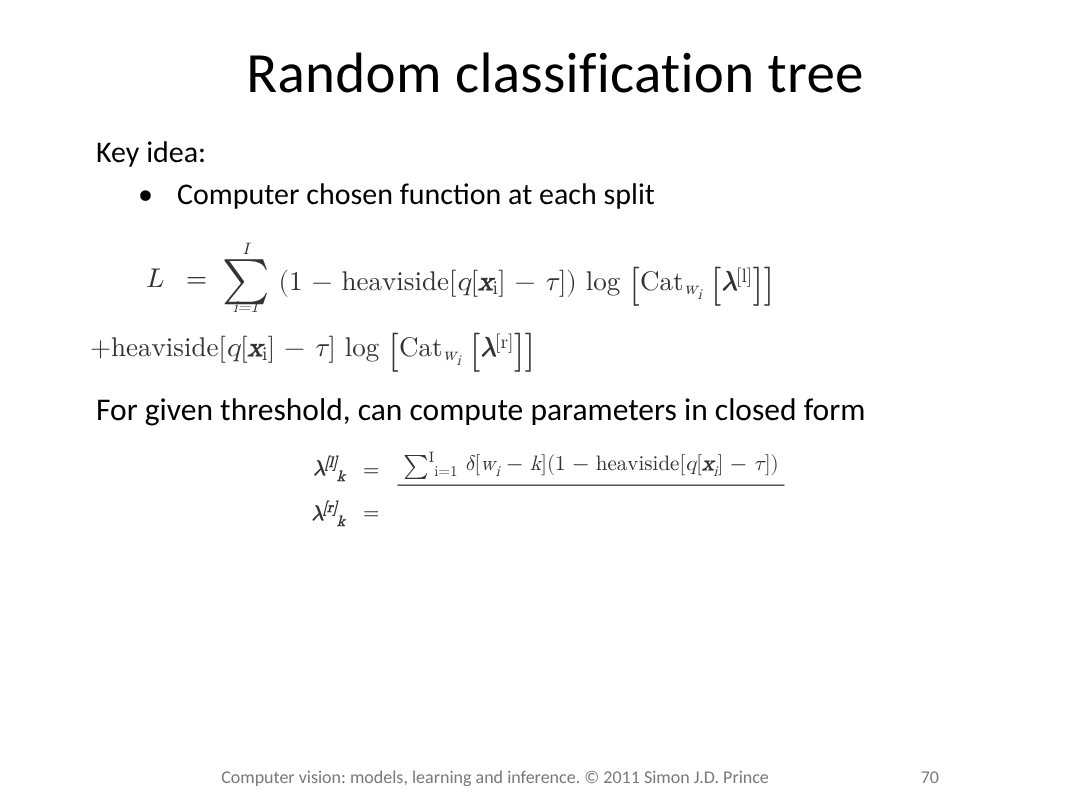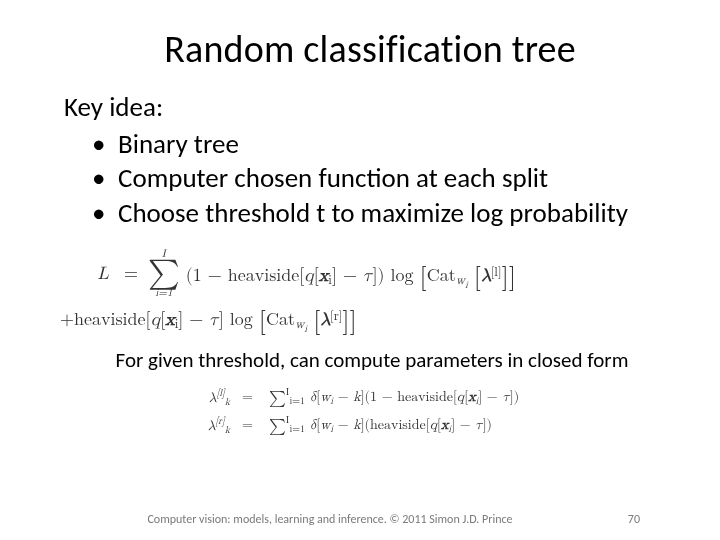--- a/index.html
+++ b/index.html
@@ -1,64 +1,62 @@
 <!DOCTYPE html>
 <html><head>
 <meta charset="utf-8">
 <style>
   * { margin: 0; padding: 0; box-sizing: border-box; }
   html, body { width: 720px; height: 540px; background: #fff; font-family: Calibri, "Segoe UI", Arial, sans-serif; color: #000; }
   .slide { position: relative; width: 720px; height: 540px; padding: 18px 40px 0 60px; }
   .title { font-size: 38px; font-weight: 400; text-align: center; margin: 8px 0 18px 0; letter-spacing: 0.2px; }
-  .keyidea { font-size: 27px; line-height: 1.28; margin-left: 4px; }
+  .keyidea { font-size: 20px; line-height: 1.28; margin-left: 4px; }
   .bullets { list-style: none; margin-top: 2px; }
   .bullets li { position: relative; padding-left: 54px; }
   .bullets li::before { content: "•"; position: absolute; left: 28px; top: 0; }
   .eq-block { font-family: "Cambria Math", "Latin Modern Math", "STIX Two Math", Georgia, serif; color: #333; }
   .eq1 { font-size: 18px; margin: 18px 0 8px 28px; display: flex; align-items: flex-start; }
   .eq-var { font-style: italic; display: inline-block; width: 30px; text-align: center; padding-top: 14px; }
   .eq-eq { display: inline-block; padding: 14px 10px 0 6px; }
   .sum { display: inline-flex; flex-direction: column; align-items: center; margin-right: 6px; line-height: 1; }
   .sum .top { font-size: 11px; font-style: italic; }
   .sum .sigma { font-size: 30px; line-height: 28px; }
   .sum .bot { font-size: 11px; font-style: italic; }
   .eq-body { padding-top: 14px; }
   .eq1b { font-size: 18px; margin: 6px 0 10px 0; text-align: left; padding-right: 42px; }
   .bracket { font-size: 26px; vertical-align: -4px; }
-  .para2 { font-size: 21px; margin: 10px 0 14px 4px; text-align: center; }
+  .para2 { font-size: 21px; margin: 10px 0 14px 4px; }
   .eq2-wrap { font-family: "Cambria Math", "Latin Modern Math", "STIX Two Math", Georgia, serif; font-size: 14px; color: #333; margin-left: 130px; }
   .eq2-row { display: flex; align-items: center; margin: 6px 0; }
-  .eq2-lhs { width: 40px; text-align: right; font-style: italic; }
+  .eq2-lhs { width: 40px; text-align: right; font-style: italic; font-weight: bold; }
   .eq2-eq { padding: 0 12px; }
-  .frac { display: inline-flex; flex-direction: row; align-items: center; line-height: 1.15; }
+  .frac { display: inline-flex; flex-direction: column; align-items: center; line-height: 1.15; }
   .frac .num, .frac .den { padding: 0 4px; white-space: nowrap; }
   .frac .bar { width: 100%; border-top: 1px solid #555; margin: 2px 0; }
   .ssum { font-size: 16px; vertical-align: -2px; }
   .ss { font-size: 10px; vertical-align: super; }
   .ssb { font-size: 10px; vertical-align: sub; }
   .footer { position: absolute; bottom: 14px; left: 0; width: 660px; font-size: 12px; color: #7a7a7a; }
   .footer-text { text-align: center; }
-  .pagenum { position: absolute; right: 20px; bottom: 0; }
+  .pagenum { position: absolute; right: 34px; bottom: 0; }
   .ital { font-style: italic; }
   .sub { font-size: 0.72em; vertical-align: -3px; }
   .sup { font-size: 0.72em; vertical-align: 5px; }
 </style>
 </head>
 <body>
 
 <div class="slide">
 
   <h1 class="title">Random classification tree</h1>
 
   <div class="keyidea">
     <div>Key idea:</div>
     <ul class="bullets">
-      <li>Binary tree</li>
       <li>Computer chosen function at each split</li>
-      <li>Choose threshold t to maximize log probability</li>
     </ul>
   </div>
 
   <div class="eq-block">
     <div class="eq1">
       <span class="eq-var">L</span>
       <span class="eq-eq">=</span>
       <span class="sum">
         <span class="top">I</span>
         <span class="sigma">∑</span>
@@ -89,21 +87,20 @@
         <span class="num"><span class="ssum">∑</span><span class="ss">I</span><span class="ssb">i=1</span> <span class="ital">δ</span>[<span class="ital">w</span><span class="ssb ital">i</span> − <span class="ital">k</span>](1 − heaviside[<span class="ital">q</span>[<b class="ital">x</b><span class="ssb ital">i</span>] − <span class="ital">τ</span>])</span>
         <span class="bar"></span>
       </span>
     </div>
     <div class="eq2-row">
       <span class="eq2-lhs">
         <span>λ</span><span class="ss">[r]</span><span class="ssb">k</span>
       </span>
       <span class="eq2-eq">=</span>
       <span class="frac">
-        <span class="num"><span class="ssum">∑</span><span class="ss">I</span><span class="ssb">i=1</span> <span class="ital">δ</span>[<span class="ital">w</span><span class="ssb ital">i</span> − <span class="ital">k</span>](heaviside[<span class="ital">q</span>[<b class="ital">x</b><span class="ssb ital">i</span>] − <span class="ital">τ</span>])</span>
         <span class="bar"></span>
       </span>
     </div>
   </div>
 
   <div class="footer">
     <div class="footer-text">Computer vision: models, learning and inference.  © 2011 Simon J.D. Prince</div>
     <div class="pagenum">70</div>
   </div>
 

